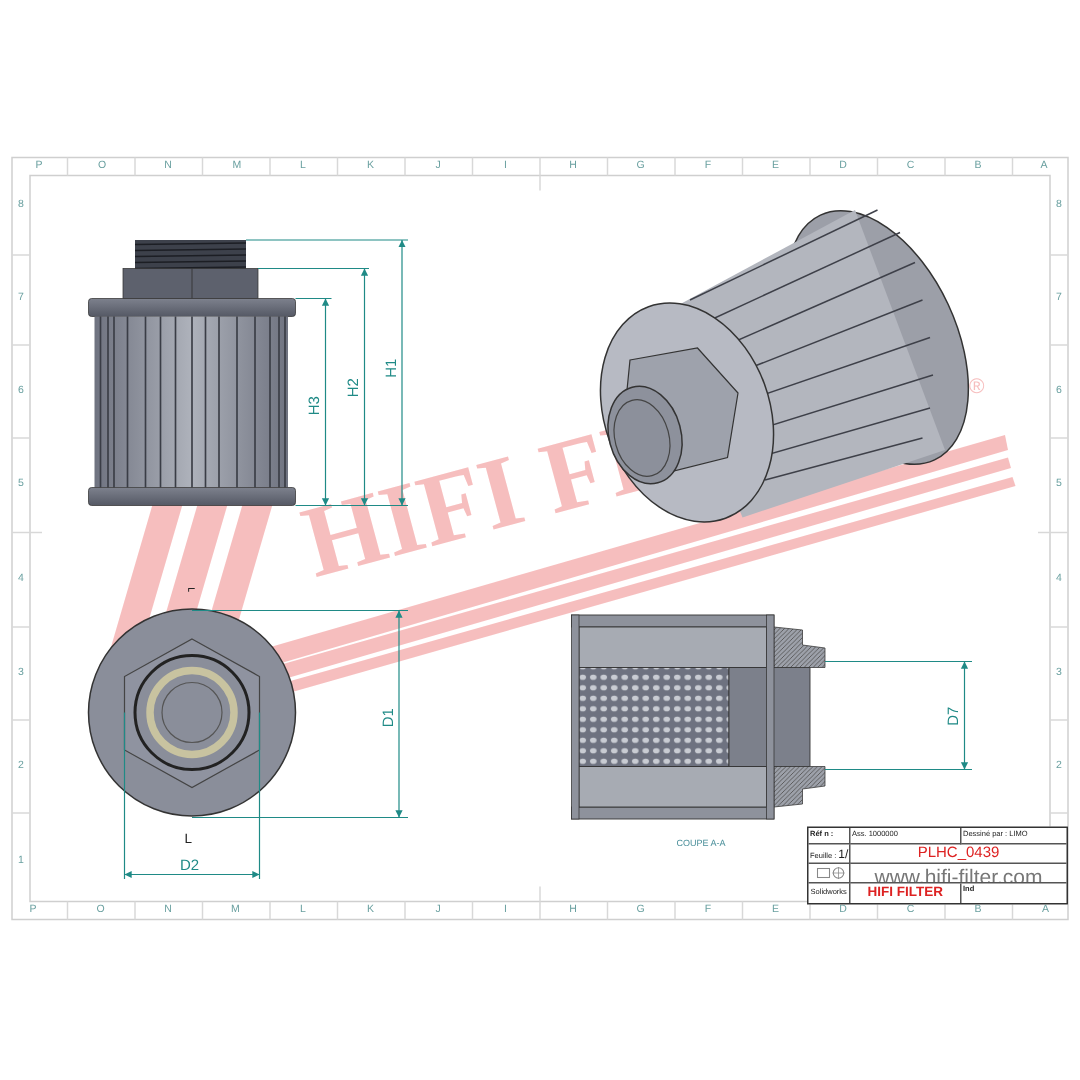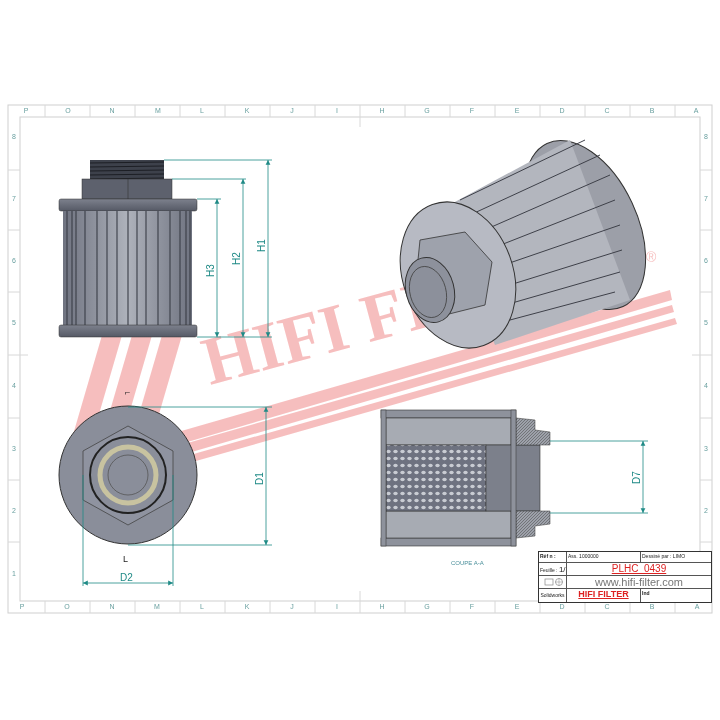--- a/index.html
+++ b/index.html
@@ -1,21 +1,21 @@
 <!DOCTYPE html>
 <html><head>
 <meta charset="utf-8">
 <style>
   html, body { margin:0; padding:0; background:#ffffff; }
   body { width:720px; height:720px; position:relative; overflow:hidden; font-family:"Liberation Sans", sans-serif; }
   .sheet { position:absolute; left:0; top:0; width:720px; height:720px; }
   .zone-lbl { position:absolute; font-size:7px; color:#6aa0a0; text-align:center; }
   .title-block { position:absolute; left:538px; top:551px; width:172px; height:50px; border:1px solid #333; background:#fff; font-size:5px; color:#222; }
   .tb-cell { position:absolute; border-right:1px solid #555; border-bottom:1px solid #555; box-sizing:border-box; overflow:hidden; white-space:nowrap; }
-  .tb-red { color:#d22; font-weight:bold;text-decoration:underline; }
+  .tb-red { color:#d22; font-weight:bold; }
   .caption { position:absolute; font-size:6px; color:#4a8f9a; }
   .dim-lbl { position:absolute; font-size:10px; color:#1f8a86; }
 </style>
 </head>
 <body>
 
 <div class="sheet">
   <svg width="720" height="720" viewBox="0 0 720 720">
     <defs>
       <linearGradient id="cyl" x1="0" x2="1" y1="0" y2="0">
@@ -281,18 +281,18 @@
     <div class="tb-cell" style="left:0;top:11px;width:28px;height:13px;padding:2px 1px;"><span>Feuille :</span> <span style="font-size:8px;">1/1</span></div>
     <div class="tb-cell tb-red" style="left:28px;top:11px;width:144px;height:13px;text-align:center;font-size:10px;font-weight:normal;color:#d22;border-right:none;">PLHC_0439</div>
     <div class="tb-cell" style="left:0;top:24px;width:28px;height:13px;">
       <svg width="28" height="12">
           <rect x="6" y="3" width="8" height="6" fill="none" stroke="#888" stroke-width="0.7"></rect>
           <circle cx="20" cy="6" r="3.5" fill="none" stroke="#888" stroke-width="0.7"></circle>
           <line x1="16" y1="6" x2="24" y2="6" stroke="#888" stroke-width="0.5"></line>
           <line x1="20" y1="2" x2="20" y2="10" stroke="#888" stroke-width="0.5"></line>
         </svg>
     </div>
-    <div class="tb-cell" style="left:28px;top:24px;width:144px;height:13px;text-align:center;font-size:11px;color:#777;border-right:none;">www.hifi-filter.com</div>
+    <div class="tb-cell" style="left:28px;top:24px;width:144px;height:13px;text-align:center;font-size:14px;color:#777;border-right:none;">www.hifi-filter.com</div>
     <div class="tb-cell" style="left:0;top:37px;width:28px;height:13px;text-align:center;padding-top:3px;border-bottom:none;">Solidworks</div>
     <div class="tb-cell tb-red" style="left:28px;top:37px;width:74px;height:13px;text-align:center;font-size:9px;border-bottom:none;">HIFI FILTER</div>
     <div class="tb-cell" style="left:102px;top:37px;width:70px;height:13px;padding:1px;border-right:none;border-bottom:none;font-weight:bold;">Ind</div>
   </div>
 </div>
 
 </body></html>

